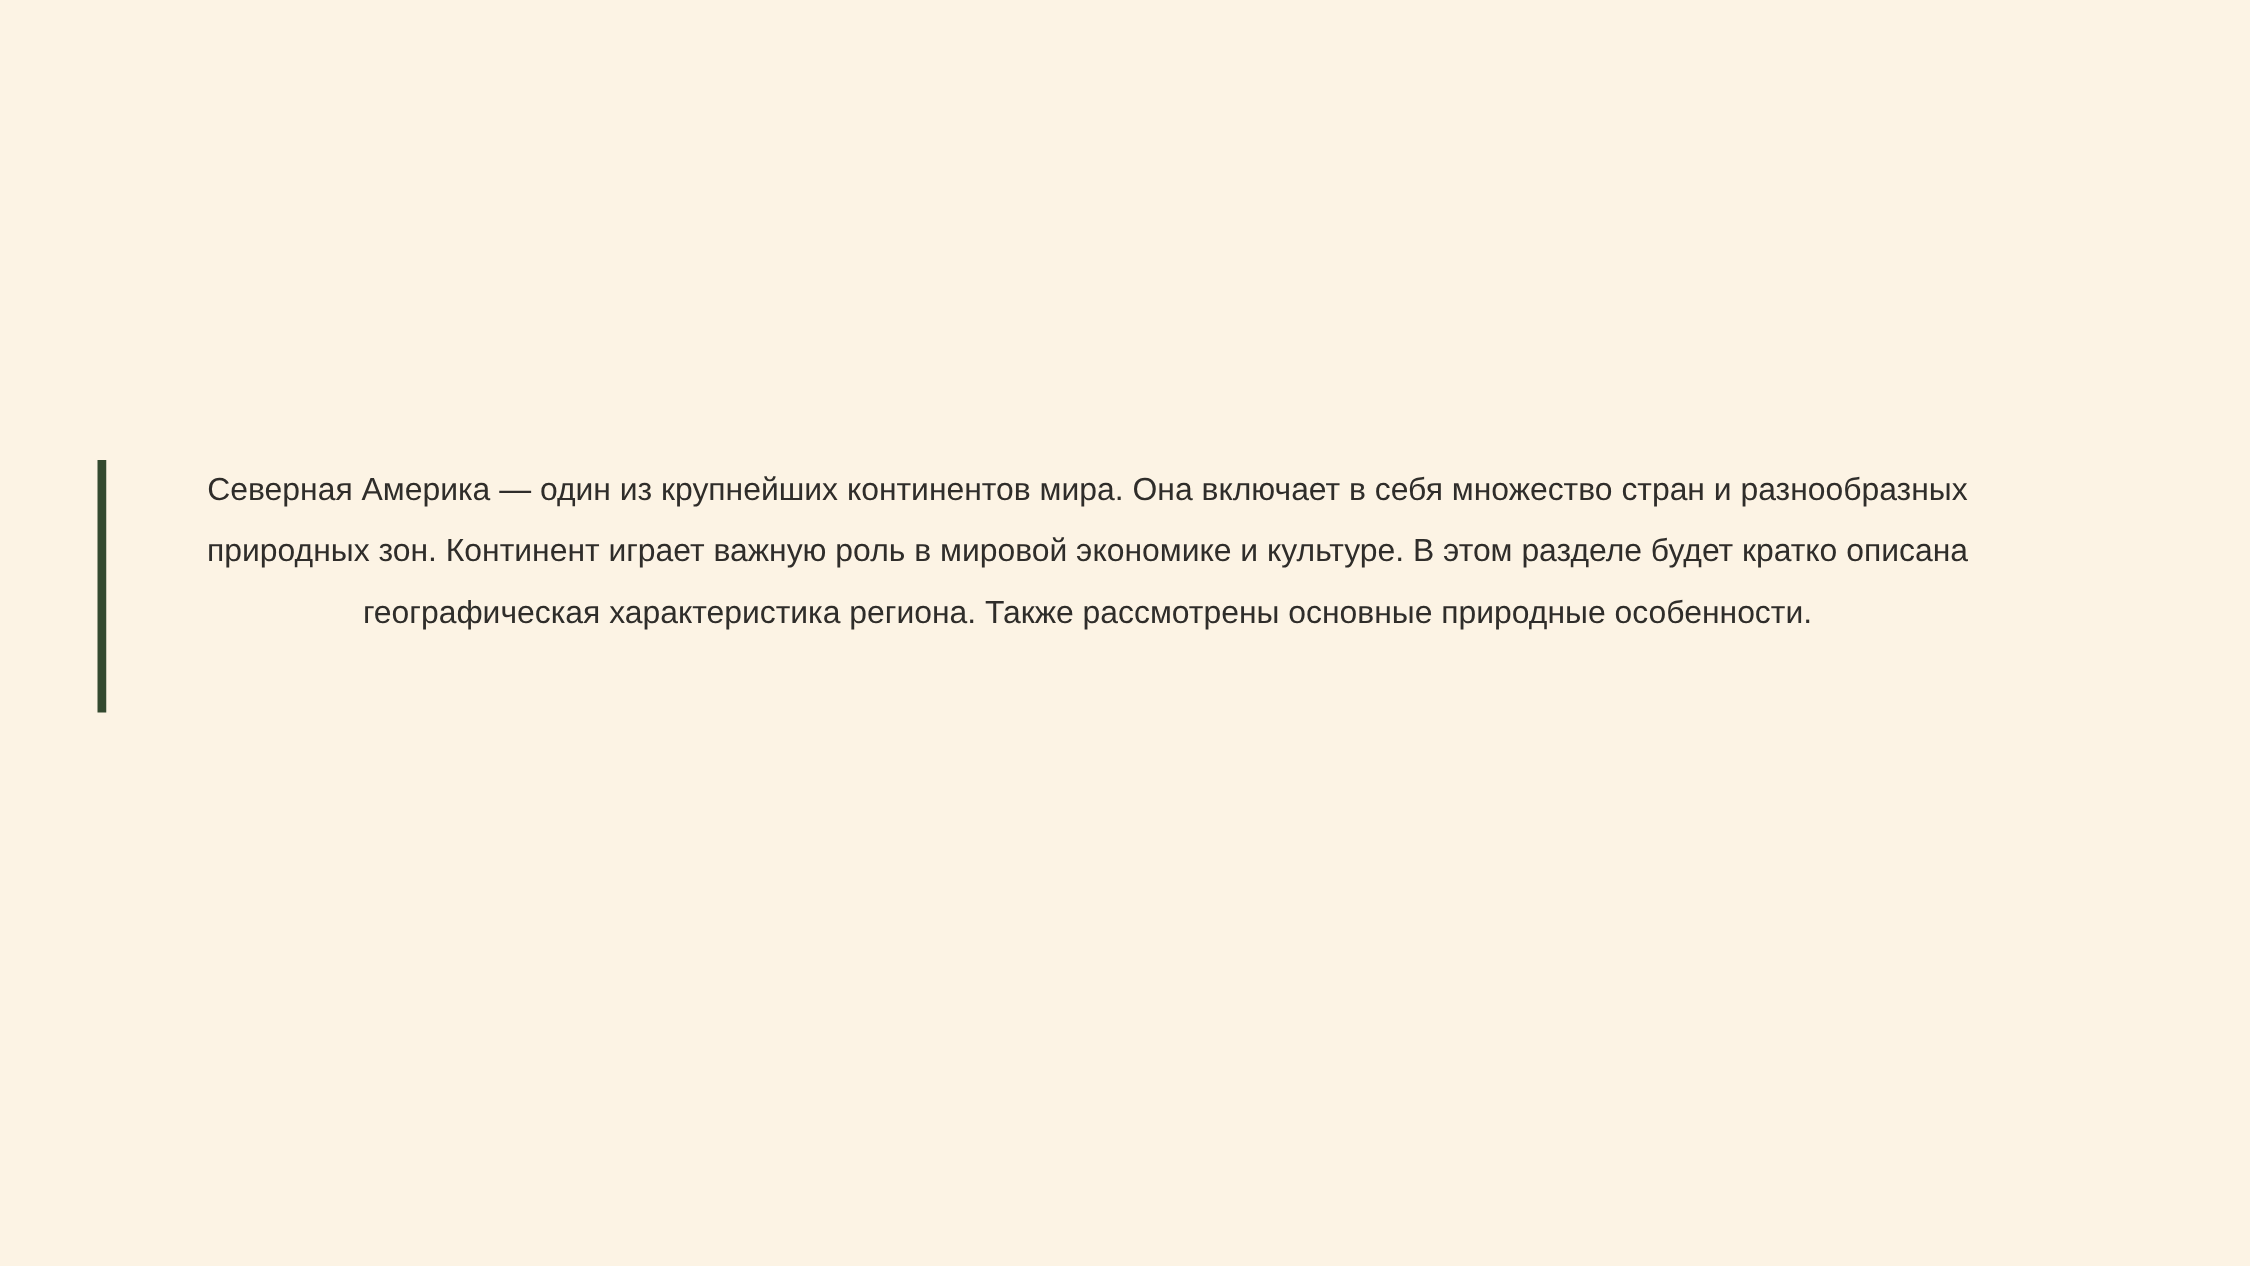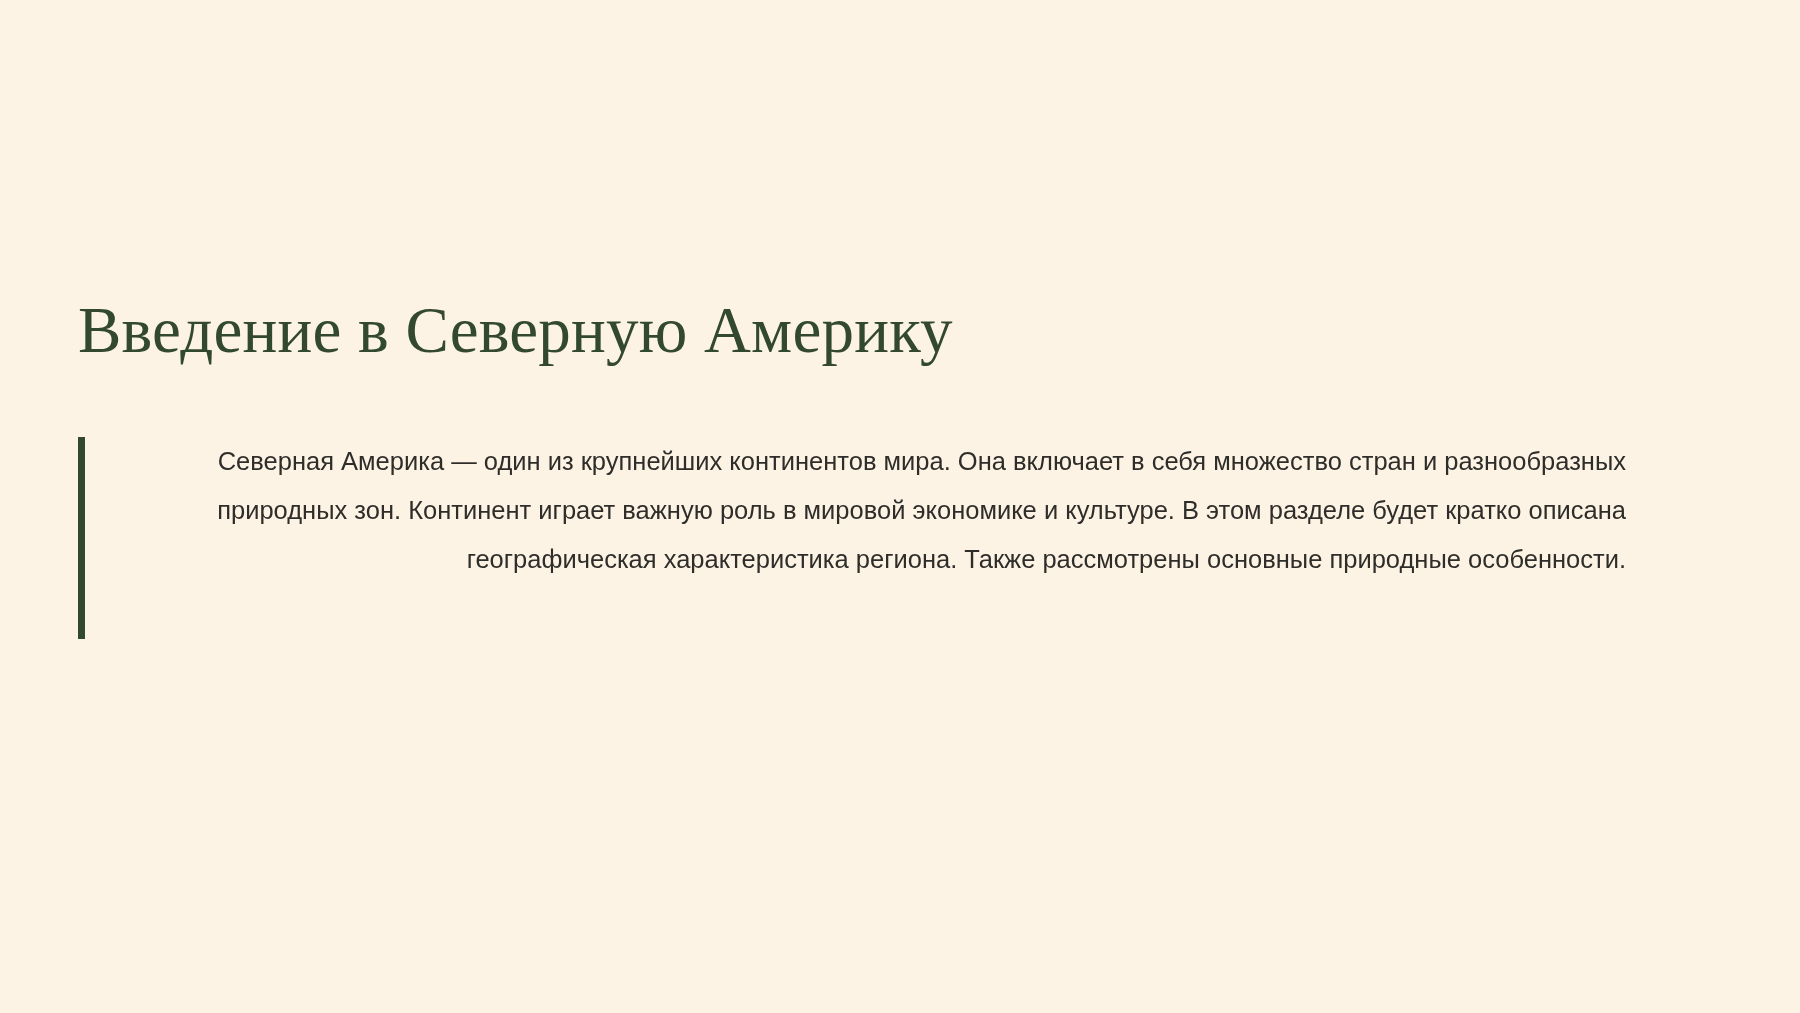--- a/index.html
+++ b/index.html
@@ -59,31 +59,30 @@
 
   .body-paragraph {
     margin: 0;
     padding: 0;
     font-family: "Liberation Sans", "DejaVu Sans", sans-serif;
     font-weight: 400;
     font-size: 25.5px;
     line-height: 49px;
     color: #2f2d2a;
     max-width: 1512px;
-    text-align: right;
+    text-align: center;
   }
 </style>
 </head>
 <body>
 
 <div class="page">
 
   <div class="content-block">
 
-    <h1 class="section-heading">Введение в Северную Америку</h1>
 
     <div class="quote-wrap">
       <div class="accent-bar"></div>
       <p class="body-paragraph">Северная Америка — один из крупнейших континентов мира. Она включает в себя множество стран и разнообразных природных зон. Континент играет важную роль в мировой экономике и культуре. В этом разделе будет кратко описана географическая характеристика региона. Также рассмотрены основные природные особенности.</p>
     </div>
 
   </div>
 
 </div>
 

